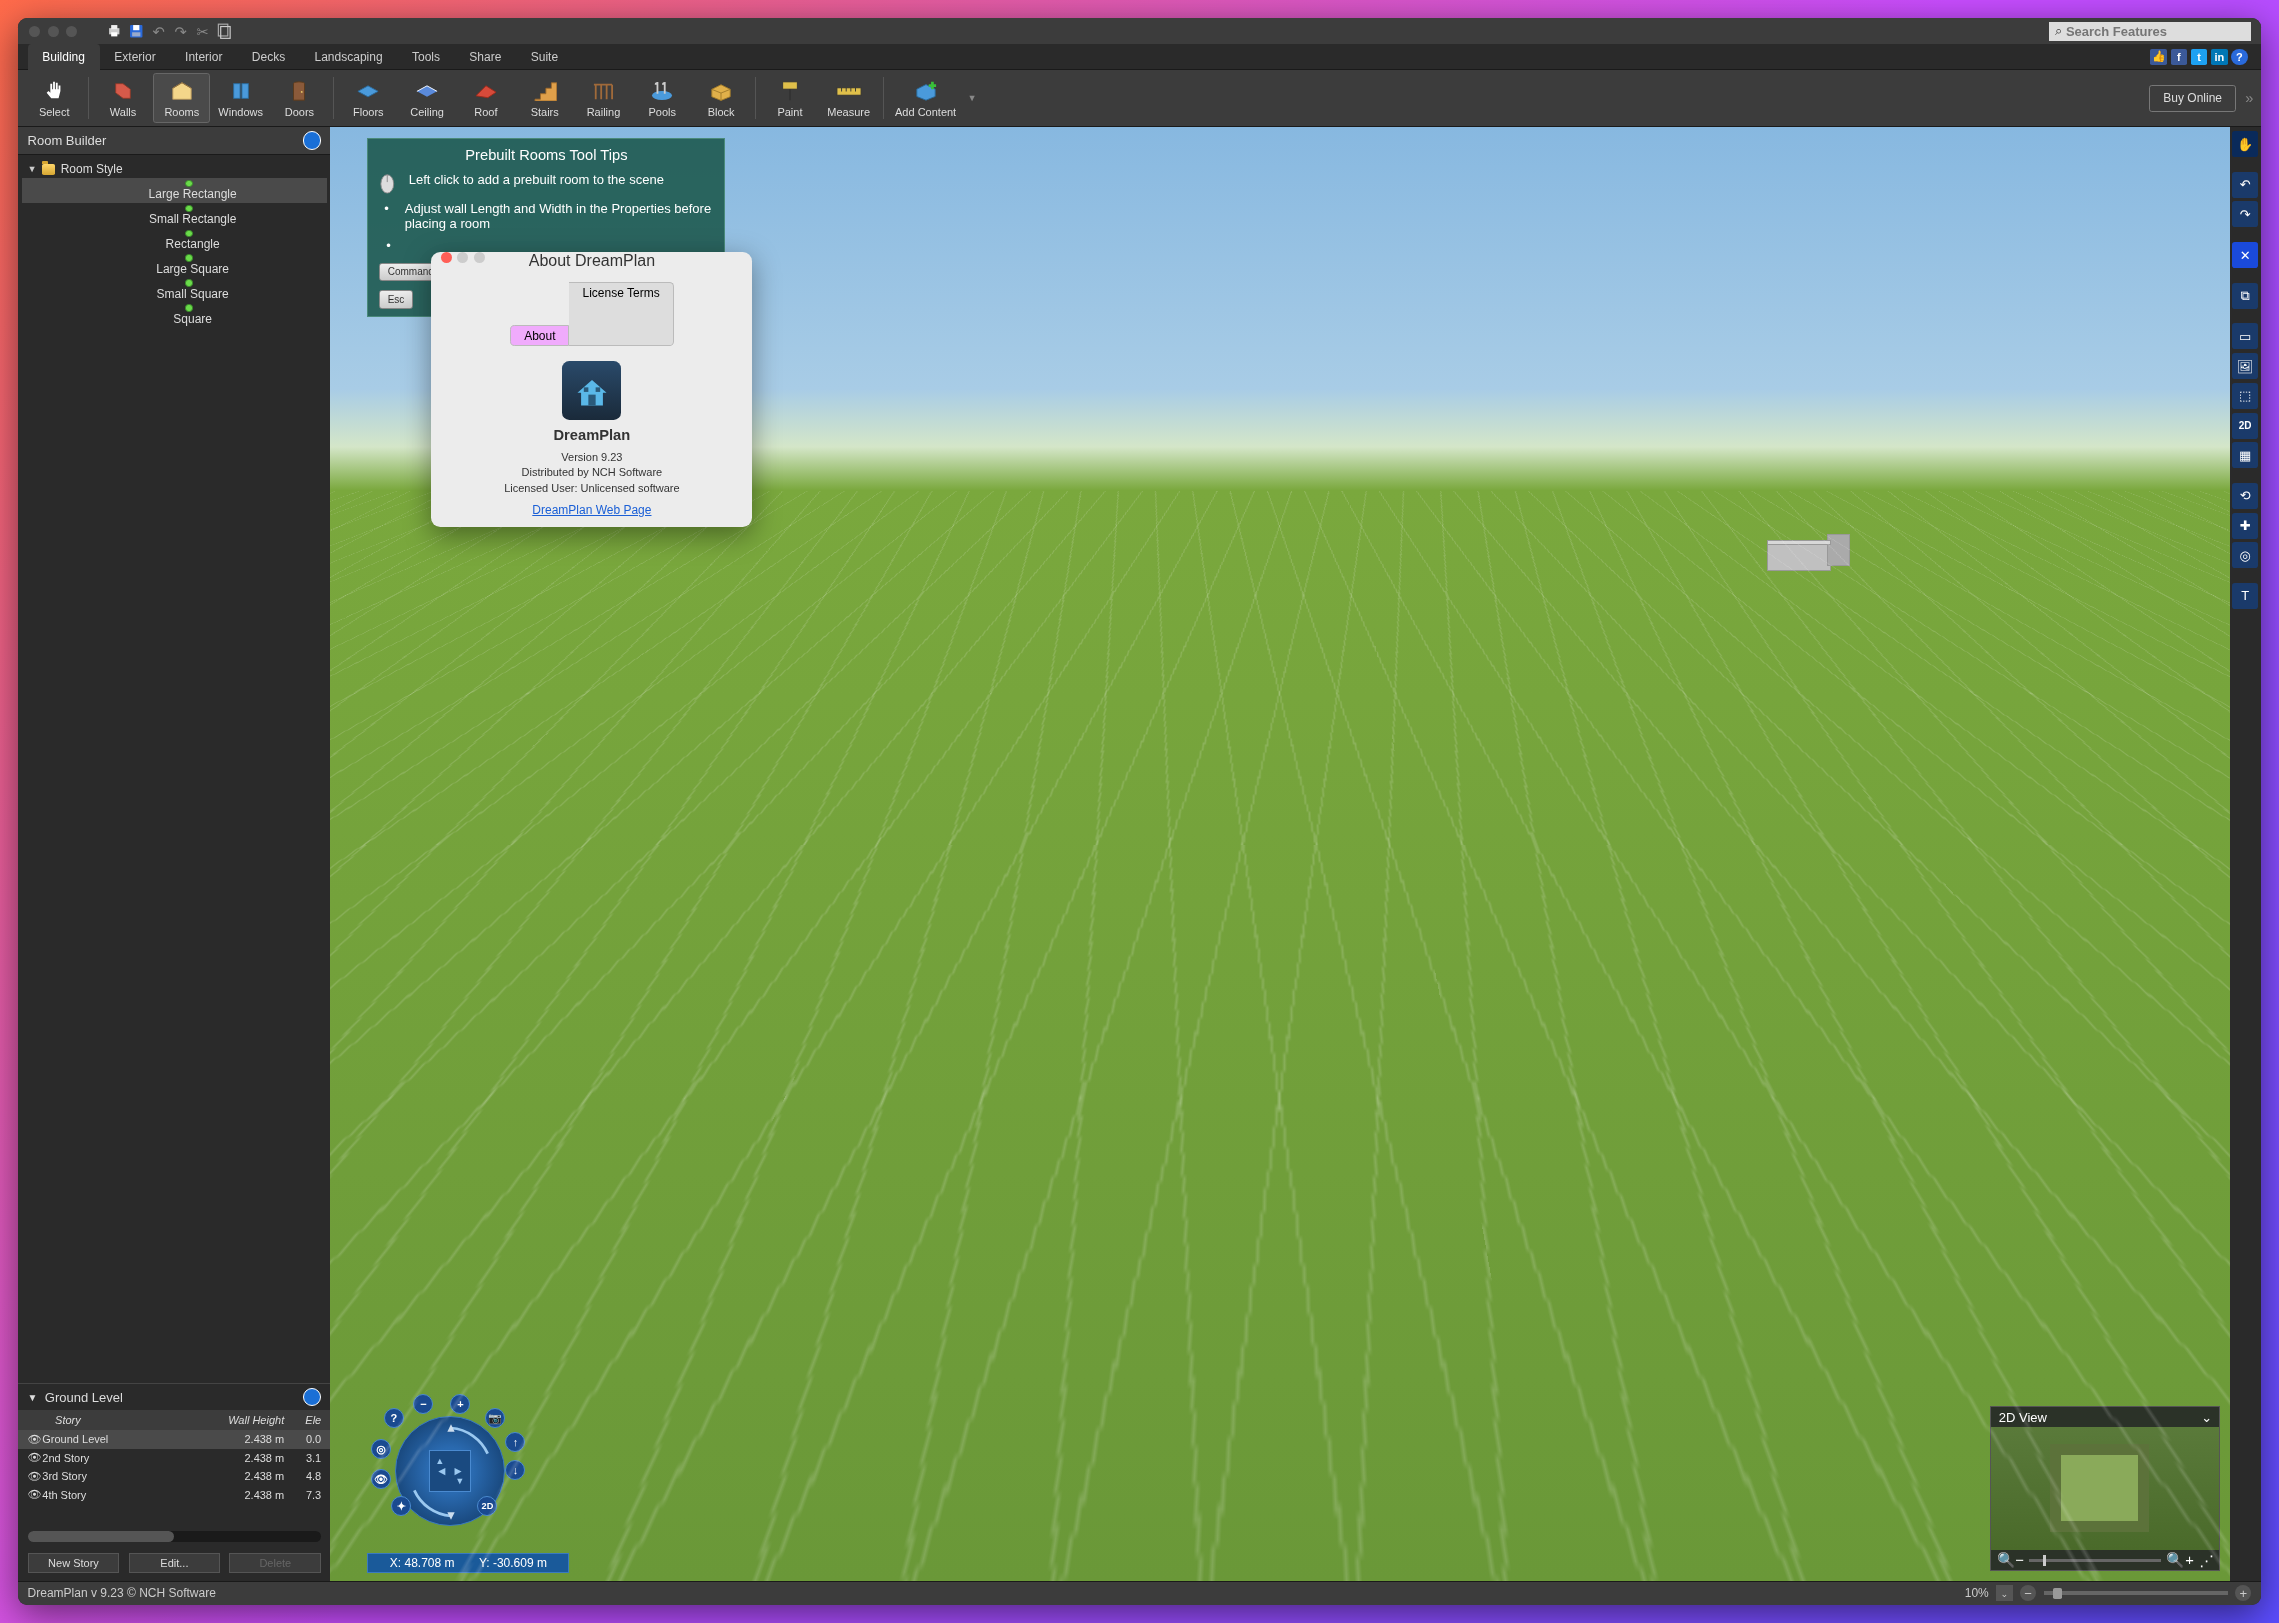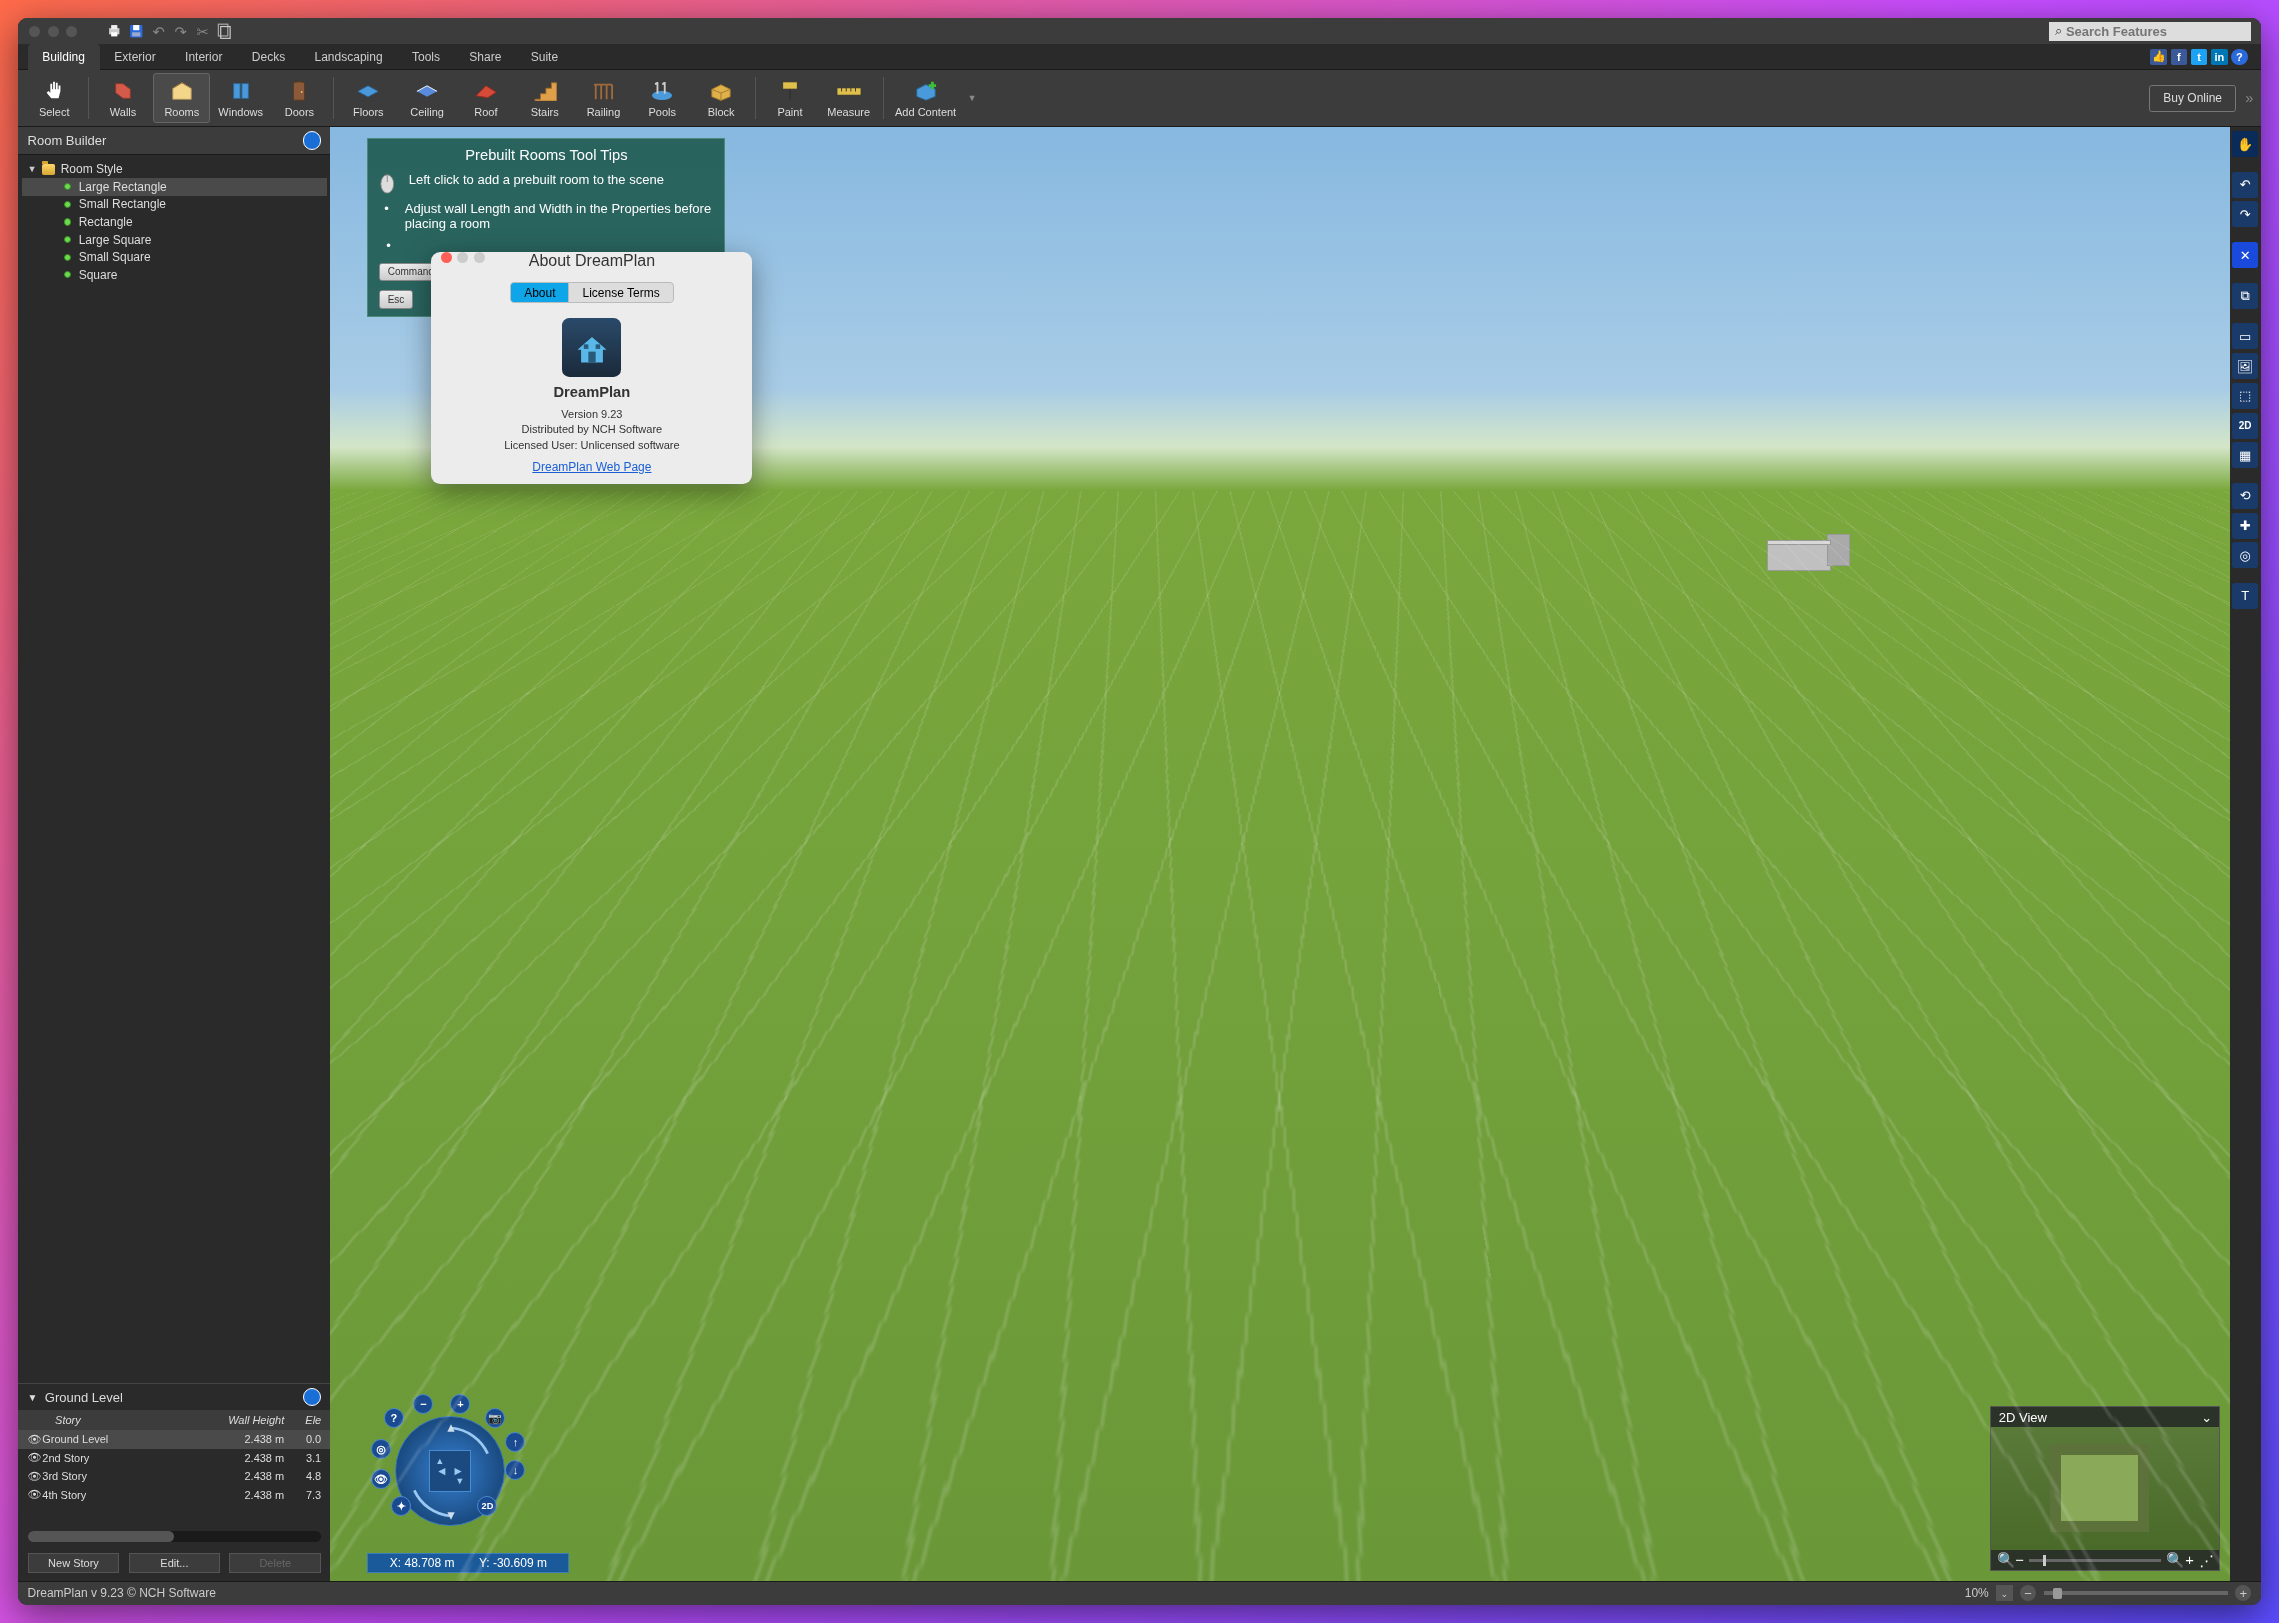--- a/index.html
+++ b/index.html
@@ -32,21 +32,21 @@
 
 .main-body { flex: 1; display: flex; overflow: hidden; position: relative; }
 .side-panel { width: 312px; background: #2a2a2a; display: flex; flex-direction: column; color: #ddd; overflow:hidden;}
 .panel-header { height: 27.5px; background: #3c3c3c; display: flex; align-items: center; padding: 0 9.2px; font-size: 13px; border-bottom: 0.9px solid #1a1a1a; }
 .panel-header .ph-icon { margin-left: auto; width: 18.4px; height: 18.4px; background: #1a6fd6; border-radius: 50%; border:1.8px solid #fff; position:relative;}
 .tree { padding: 5.5px 3.7px; font-size: 12px; }
 .tree-item { display: flex; align-items: center; padding: 1.8px 5.5px; cursor: pointer; }
 .tree-item.folder .chev { margin-right: 5.5px; font-size: 9.2px; color: #ccc; }
 .tree-item.folder .folder-icon { margin-right: 5.5px; width:13px; height:11px; background:linear-gradient(#ffd76a,#d6a632); border-radius:1.8px; position:relative;}
 .tree-item.folder .folder-icon::before{content:"";position:absolute;top:-2.8px;left:0;width:5.5px;height:2.8px;background:#d6a632;border-radius:0.9px 0.9px 0 0;}
-.tree-item.leaf { padding-left: 42px; }
+.tree-item.leaf { padding-left: 42px; flex-direction: column; }
 .tree-item.leaf .dot { width:7.3px;height:7.3px;background:#6adb4a;border-radius:50%;margin-right:7.3px;border:0.9px solid #3a8a2a;}
 .tree-item.leaf.selected { background: #4a4a4a; }
 .props { padding: 9.2px 11px; font-size: 12px; border-top: 0.9px solid #444; margin-top: 14.7px; }
 .prop-row { display: flex; align-items: center; margin-bottom: 13px; }
 .prop-row label { width: 73px; }
 .prop-input { margin-left: auto; width: 92px; height: 20px; background: #1a1a1a; color: #ddd; border: 0.9px solid #555; text-align: right; padding: 0 5.5px; font-size: 12px; }
 .rot-btn { width: 24px; height: 20px; background: #3a3a3a; border: 0.9px solid #222; margin-right: 3.7px; display:inline-flex; align-items:center; justify-content:center; color:#2ecc40; font-weight:bold; cursor:pointer;}
 .stepper { width:13px; display:flex; flex-direction:column; margin-left:1.8px;}
 .stepper div { height:10px; background:#3a3a3a; border:0.9px solid #222; font-size:6.4px; text-align:center; line-height:8.3px; color:#aaa; cursor:pointer;}
 .nch-logo { text-align:center; font-size:9.2px; letter-spacing:1.8px; color:#aaa; margin-top:9.2px; margin-bottom:9.2px;}
@@ -86,21 +86,21 @@
 
 .about-dialog { position:absolute; left:101px; top:125px; width:321px; background:#ececec; border-radius:9.2px; box-shadow:0 7.3px 27.5px rgba(0,0,0,0.4); overflow:hidden;}
 .about-titlebar { height:24px; display:flex; align-items:flex-start; padding:0 9.2px; font-size:16px; color:#333; position:relative;}
 .about-titlebar .tl-red{width:11px;height:11px;border-radius:50%;background:#ff5f57;margin-right:5.5px;}
 .about-titlebar .tl-g{width:11px;height:11px;border-radius:50%;background:#ccc;margin-right:5.5px;}
 .about-titlebar .at-title{position:absolute;left:0;right:0;text-align:center;pointer-events:none;}
 .about-tabs{display:flex;justify-content:center;padding:5.5px 0;}
 .about-tab{padding:2.8px 13px;font-size:12px;background:#ddd;border:0.9px solid #bbb;cursor:pointer;}
 .about-tab:first-child{border-radius:4.6px 0 0 4.6px;}
 .about-tab:last-child{border-radius:0 4.6px 4.6px 0;border-left:none;}
-.about-tab.active{background:#0ea5e9;}
+.about-tab.active{background:#f0abfc;margin-top:43px;}
 .about-body{padding:9.2px;text-align:center;font-size:11px;color:#333;}
 .about-body .app-icon{width:59px;height:59px;margin:0 auto 7.3px;background:linear-gradient(#2a4a6a,#1a2a3a);border-radius:7.3px;display:flex;align-items:center;justify-content:center;}
 .about-body h2{font-size:14.7px;margin-bottom:7.3px;}
 .about-body p{margin-bottom:3.7px;}
 .about-body a{color:#1a5fd6;text-decoration:underline;font-size:12px;display:inline-block;margin-top:5.5px;}
 
 .nav-compass { position:absolute; left:37px; bottom:27.5px; width:165px; height:165px;}
 .nc-circle{position:absolute;left:27.5px;top:27.5px;width:110px;height:110px;background:radial-gradient(circle,#2a6ab0 30%,#1a4a80 70%);border-radius:50%;border:1.8px solid #3a7ac0;}
 .nc-center{position:absolute;left:50%;top:50%;transform:translate(-50%,-50%);width:42px;height:42px;background:#1a4a80;border:0.9px solid #4a8ad0;display:flex;flex-wrap:wrap;}
 .nc-center span{width:50%;height:50%;display:flex;align-items:center;justify-content:center;color:#9ac8f0;font-size:9.2px;}

